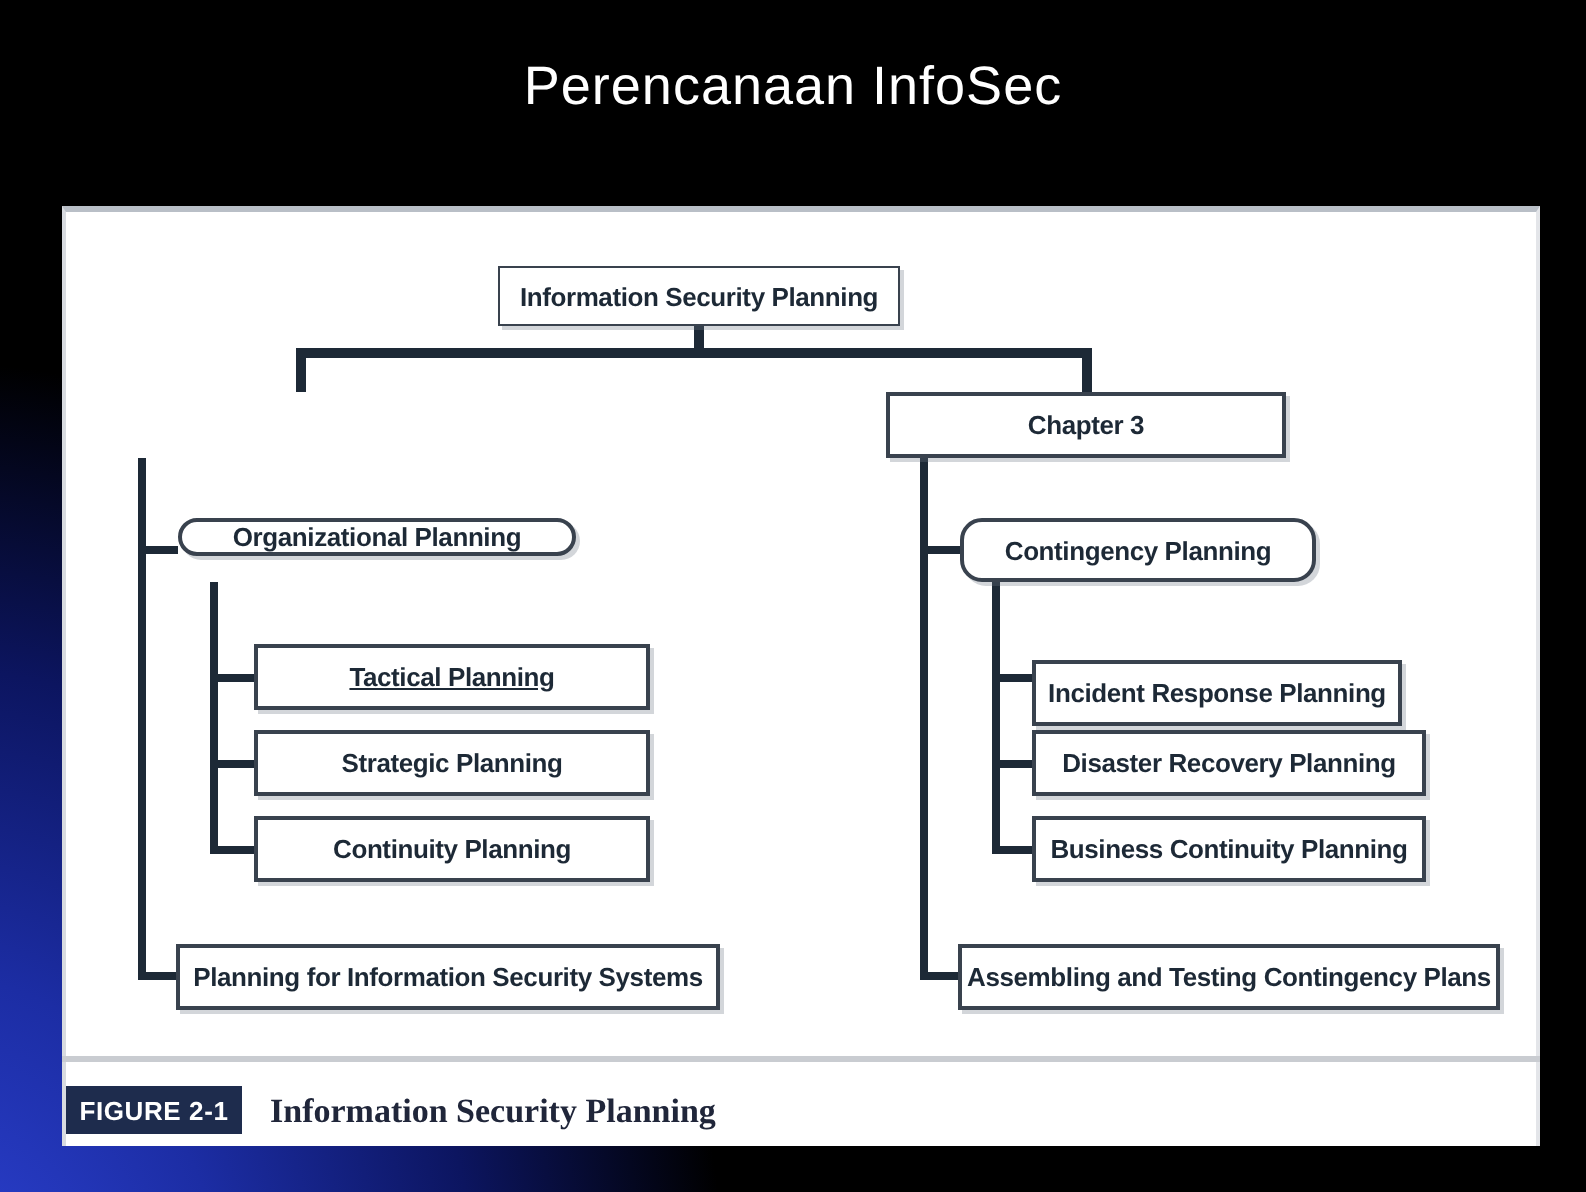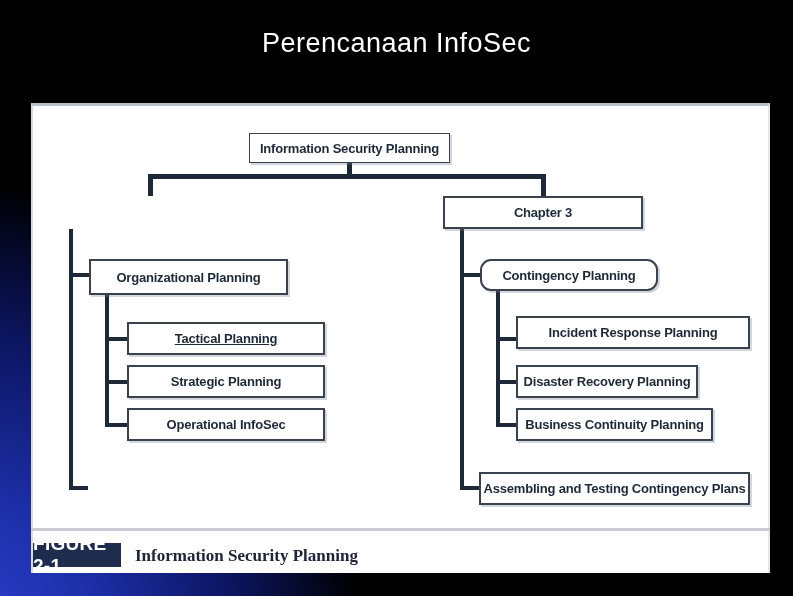--- a/index.html
+++ b/index.html
@@ -84,21 +84,21 @@
   }
   .figure-tag {
     position: absolute;
     left: 2px;
     top: 440px;
     width: 88px;
     height: 24px;
     background: var(--figure-tag-bg, #1e2c4d);
     color: var(--figure-tag-text, #ffffff);
     font-weight: bold;
-    font-size: 19px;
+    font-size: 13px;
     letter-spacing: 0.3px;
     display: flex;
     align-items: center;
     justify-content: center;
   }
   .figure-caption {
     position: absolute;
     left: 104px;
     top: 441px;
     height: 24px;
@@ -108,27 +108,27 @@
     font-weight: bold;
     font-size: 17px;
     color: var(--caption-text, #20263a);
     white-space: nowrap;
   }
 
   
   .n-root   { left: 218px; top: 30px;  width: 201px; height: 30px; }
   .n-ch2    { left: 23px;  top: 93px;  width: 199px; height: 33px; }
   .n-ch3    { left: 412px; top: 93px;  width: 200px; height: 33px; }
-  .n-lgrp   { left: 58px;  top: 156px; width: 199px; height: 36px; }
+  .n-lgrp   { left: 58px;  top: 156px; width: 199px; height: 19px; border-radius: 15px; }
   .n-rgrp   { left: 449px; top: 156px; width: 178px; height: 32px; border-radius: 11px; }
   .n-la     { left: 96px;  top: 219px; width: 198px; height: 33px; text-decoration: underline; }
   .n-lb     { left: 96px;  top: 262px; width: 198px; height: 33px; }
   .n-lc     { left: 96px;  top: 305px; width: 198px; height: 33px; }
-  .n-ra     { left: 485px; top: 213px; width: 234px; height: 33px; }
-  .n-rb     { left: 485px; top: 262px; width: 182px; height: 33px; }
+  .n-ra     { left: 485px; top: 227px; width: 185px; height: 33px; }
+  .n-rb     { left: 485px; top: 262px; width: 197px; height: 33px; }
   .n-rc     { left: 485px; top: 305px; width: 197px; height: 33px; }
   .n-lfoot  { left: 57px;  top: 369px; width: 272px; height: 33px; }
   .n-rfoot  { left: 448px; top: 369px; width: 271px; height: 33px; }
 
   
   .c-vroot   { left: 316px; top: 60px;  width: 5px;   height: 13px; }
   .c-hmain   { left: 117px; top: 71px;  width: 398px; height: 5px; }
   .c-vch2    { left: 117px; top: 74px;  width: 5px;   height: 19px; }
   .c-vch3    { left: 510px; top: 74px;  width: 5px;   height: 19px; }
   .c-ltrunk  { left: 38px;  top: 126px; width: 4px;   height: 261px; }
@@ -174,24 +174,25 @@
       <div class="conn c-rb"></div>
       <div class="conn c-rc"></div>
       <div class="conn c-rfoot"></div>
 
       <div class="node root n-root">Information Security Planning</div>
       <div class="node n-ch3">Chapter 3</div>
       <div class="node n-lgrp">Organizational Planning</div>
       <div class="node n-rgrp">Contingency Planning</div>
       <div class="node n-la">Tactical Planning</div>
       <div class="node n-lb">Strategic Planning</div>
-      <div class="node n-lc">Operational InfoSec</div>
+      <div class="node n-lc">Continuity Planning</div>
       <div class="node n-ra">Incident Response Planning</div>
       <div class="node n-rb">Disaster Recovery Planning</div>
       <div class="node n-rc">Business Continuity Planning</div>
+      <div class="node n-lfoot">Planning for Information Security Systems</div>
       <div class="node n-rfoot">Assembling and Testing Contingency Plans</div>
 
       <div class="separator"></div>
       <div class="figure-tag">FIGURE 2-1</div>
       <div class="figure-caption">Information Security Planning</div>
 
     </div>
   </div>
 </div>
 

